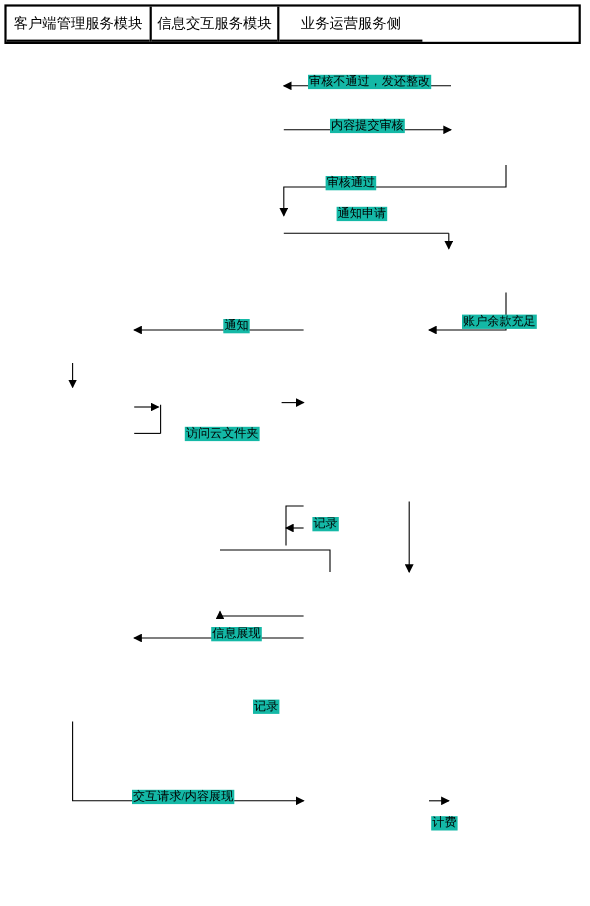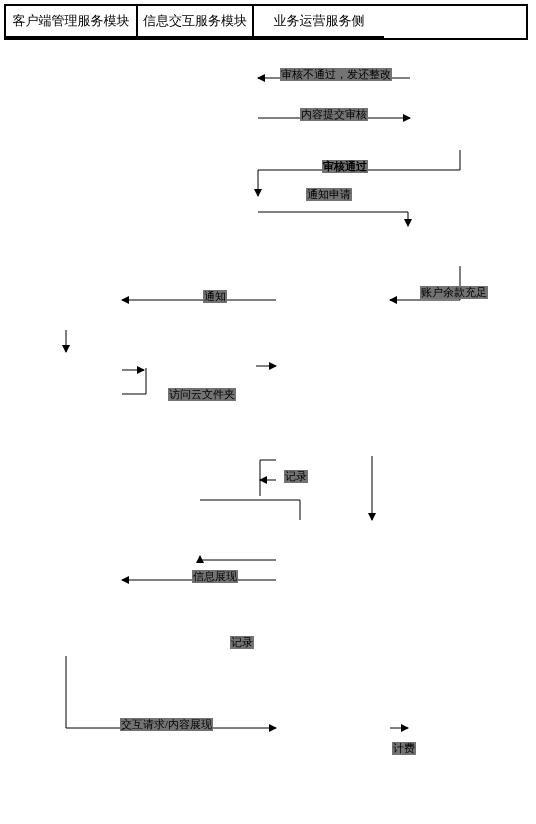--- a/index.html
+++ b/index.html
@@ -55,21 +55,21 @@
     display: flex;
     align-items: center;
     justify-content: center;
     text-align: center;
     font-size: 11px;
     line-height: 1.3;
   }
   .label {
     position: absolute;
     font-size: 11px;
-    background: #737373;
+    background: #14b8a6;
     padding: 0 1px;
     white-space: nowrap;
     line-height: 1.2;
   }
   .vlabel {
     position: absolute;
     font-size: 11px;
     background: #fff;
     line-height: 1.1;
     width: 14px;
@@ -164,21 +164,21 @@
 
   <polyline points="276,560 200,560 200,556" fill="none" stroke="#000" marker-end="url(#ah)"></polyline>
 
   <polyline points="66,656 66,728 276,728" fill="none" stroke="#000" marker-end="url(#ah)"></polyline>
 
   <line x1="390" y1="728" x2="408" y2="728" stroke="#000" marker-end="url(#ah)"></line>
 </svg>
 
 <div class="label" style="left:280px; top:68px;">审核不通过，发还整改</div>
 <div class="label" style="left:300px; top:108px;">内容提交审核</div>
-<div class="label" style="left:322px; top:160px;font-weight:bold;">审核通过</div>
+<div class="label" style="left:296px; top:160px;">审核通过</div>
 <div class="label" style="left:306px; top:188px;">通知申请</div>
 <div class="label" style="left:420px; top:286px;">账户余款充足</div>
 <div class="label" style="left:203px; top:290px;">通知</div>
 <div class="label" style="left:168px; top:388px;">访问云文件夹</div>
 <div class="label" style="left:284px; top:470px;">记录</div>
 <div class="label" style="left:192px; top:570px;">信息展现</div>
 <div class="label" style="left:230px; top:636px;">记录</div>
 <div class="label" style="left:120px; top:718px;">交互请求/内容展现</div>
 <div class="label" style="left:392px; top:714px;margin-top:28px;">计费</div>
 

